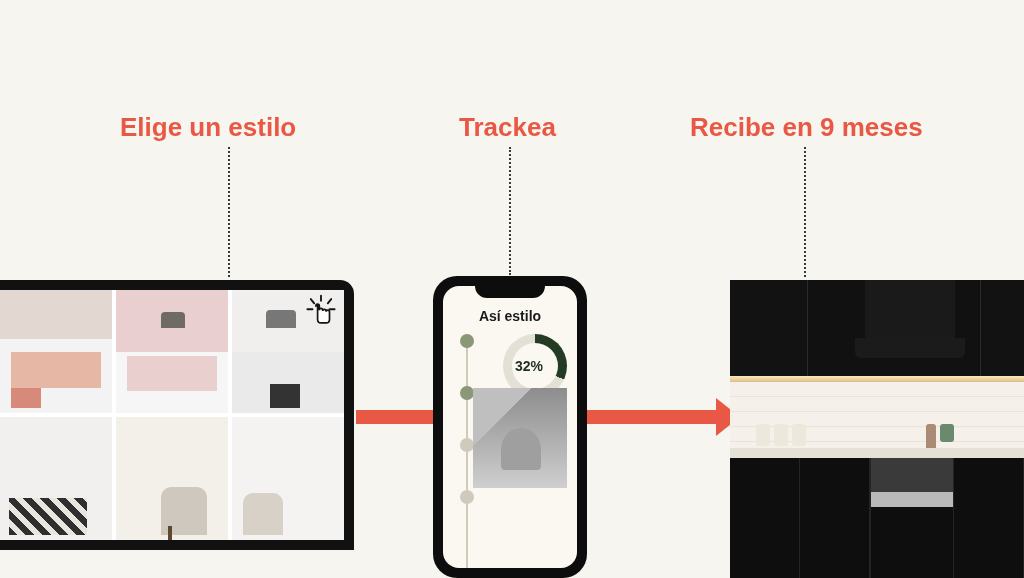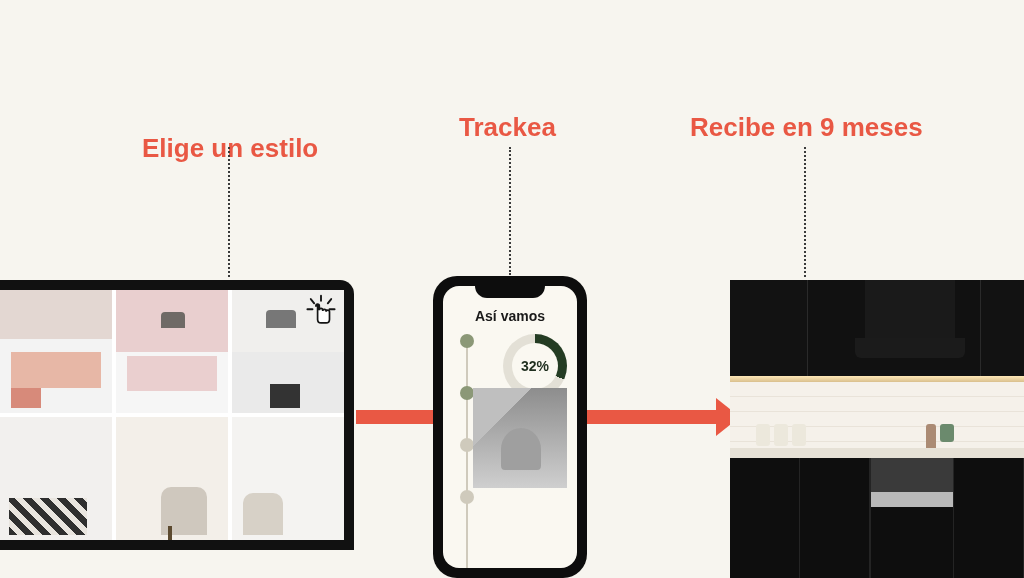--- a/index.html
+++ b/index.html
@@ -12,21 +12,21 @@
     overflow: hidden;
   }
   .heading {
     position: absolute;
     color: #e95844;
     font-weight: 800;
     font-size: 26px;
     text-align: center;
     top: 112px;
   }
-  .h1 { left: 142px; margin-top: 21px; }
+  .h1 { left: 120px; }
   .h2 { left: 459px; }
   .h3 { left: 690px; }
 
   
   .vdots {
     position: absolute;
     border-left: 2px dotted #3a3a3a;
     height: 130px;
   }
   .vd1 { left: 228px; top: 147px; }
@@ -187,21 +187,21 @@
   }
   .donut::after {
     content: "";
     position: absolute;
     top: 9px; left: 9px; right: 9px; bottom: 9px;
     background: #faf8f1;
     border-radius: 50%;
   }
   .donut-label {
     position: absolute;
-    left: 50px;
+    left: 44px;
     top: 0;
     width: 64px;
     height: 64px;
     display: flex;
     align-items: center;
     justify-content: center;
     font-weight: 800;
     font-size: 14px;
     color: #1f2e1e;
     z-index: 2;
@@ -365,21 +365,21 @@
         <line x1="36" y1="18" x2="30" y2="18"></line>
       </g>
       <path d="M16 14 v16 q0 4 4 4 h6 q4 0 4 -4 v-9 q0 -2 -2 -2 t-2 2 v-1 q0 -2 -2 -2 t-2 2 v-1 q0 -2 -2 -2 t-2 2 v-5 q0 -2 -2 -2 t-2 2 z" fill="#fff" stroke="#151515" stroke-width="2"></path>
     </svg>
   </div>
 </div>
 
 <div class="phone">
   <div class="notch"></div>
   <div class="phone-screen">
-    <div class="phone-title">Así vamos</div>
+    <div class="phone-title">Así estilo</div>
     <div class="progress-wrap">
       <div class="timeline">
         <div class="tl-line"></div>
         <div class="tl-node n1"></div>
         <div class="tl-node n2"></div>
         <div class="tl-node n3"></div>
         <div class="tl-node n4"></div>
       </div>
       <div class="donut"></div>
       <div class="donut-label">32%</div>

